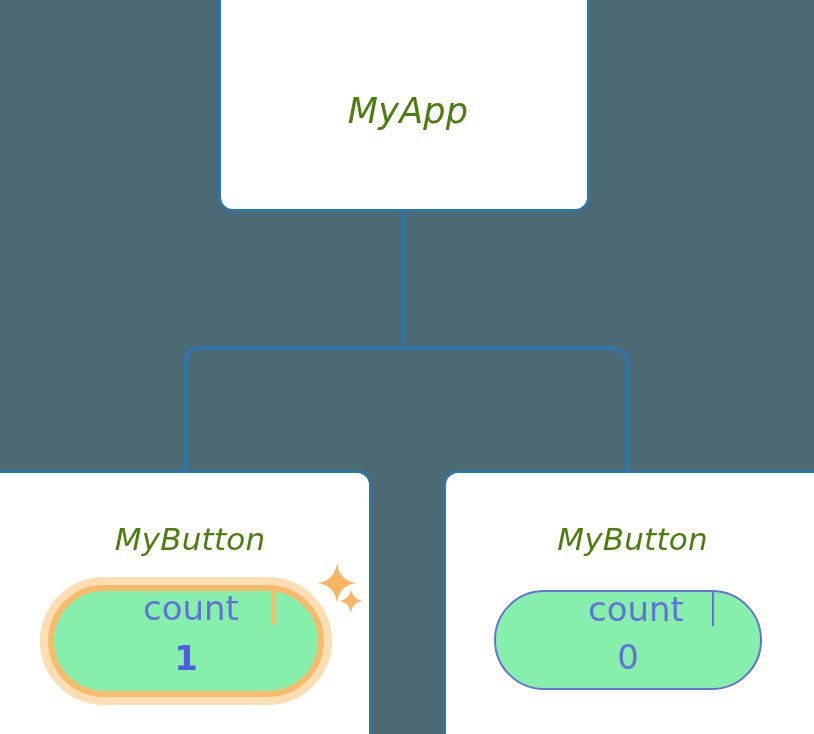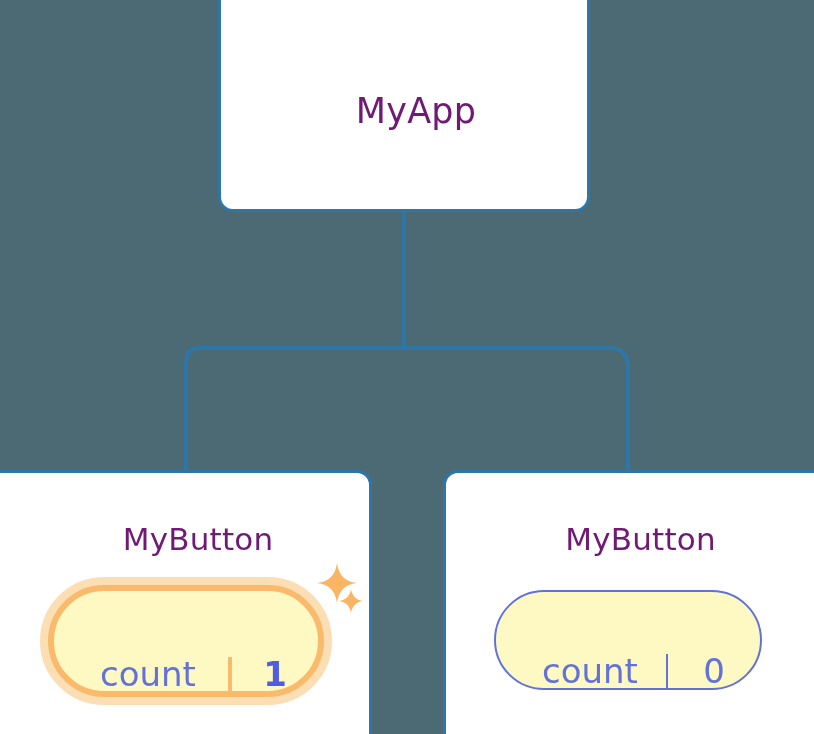--- a/index.html
+++ b/index.html
@@ -37,27 +37,28 @@
   .node {
     position: absolute;
     background: #ffffff;
     border: 3px solid #2f76a8;
     border-radius: 15px;
     z-index: 2;
   }
 
   .node-title {
     position: absolute;
-    left: 12px;
+    left: 4px;
     width: 100%;
     text-align: center;
-    color: #701a75;
+    color: #4d7c0f;
     font-weight: 400;
     letter-spacing: 0.2px;
     white-space: nowrap;
+    font-style: italic;
   }
 
   
   #node-root {
     left: 218px;
     top: -30px;
     width: 372px;
     height: 242px;
   }
   #node-root .node-title {
@@ -89,24 +90,25 @@
   .state-pill-wrap {
     position: absolute;
     display: flex;
     align-items: center;
     justify-content: center;
   }
 
   .state-pill {
     position: relative;
     display: flex;
-    align-items: flex-end;
-    background: #fef9c3;
+    align-items: center;
+    background: #86efac;
     border-radius: 999px;
     overflow: visible;
+    flex-direction: column;
   }
 
   .pill-key, .pill-val {
     display: flex;
     align-items: center;
     justify-content: center;
     line-height: 1;
   }
 
   

